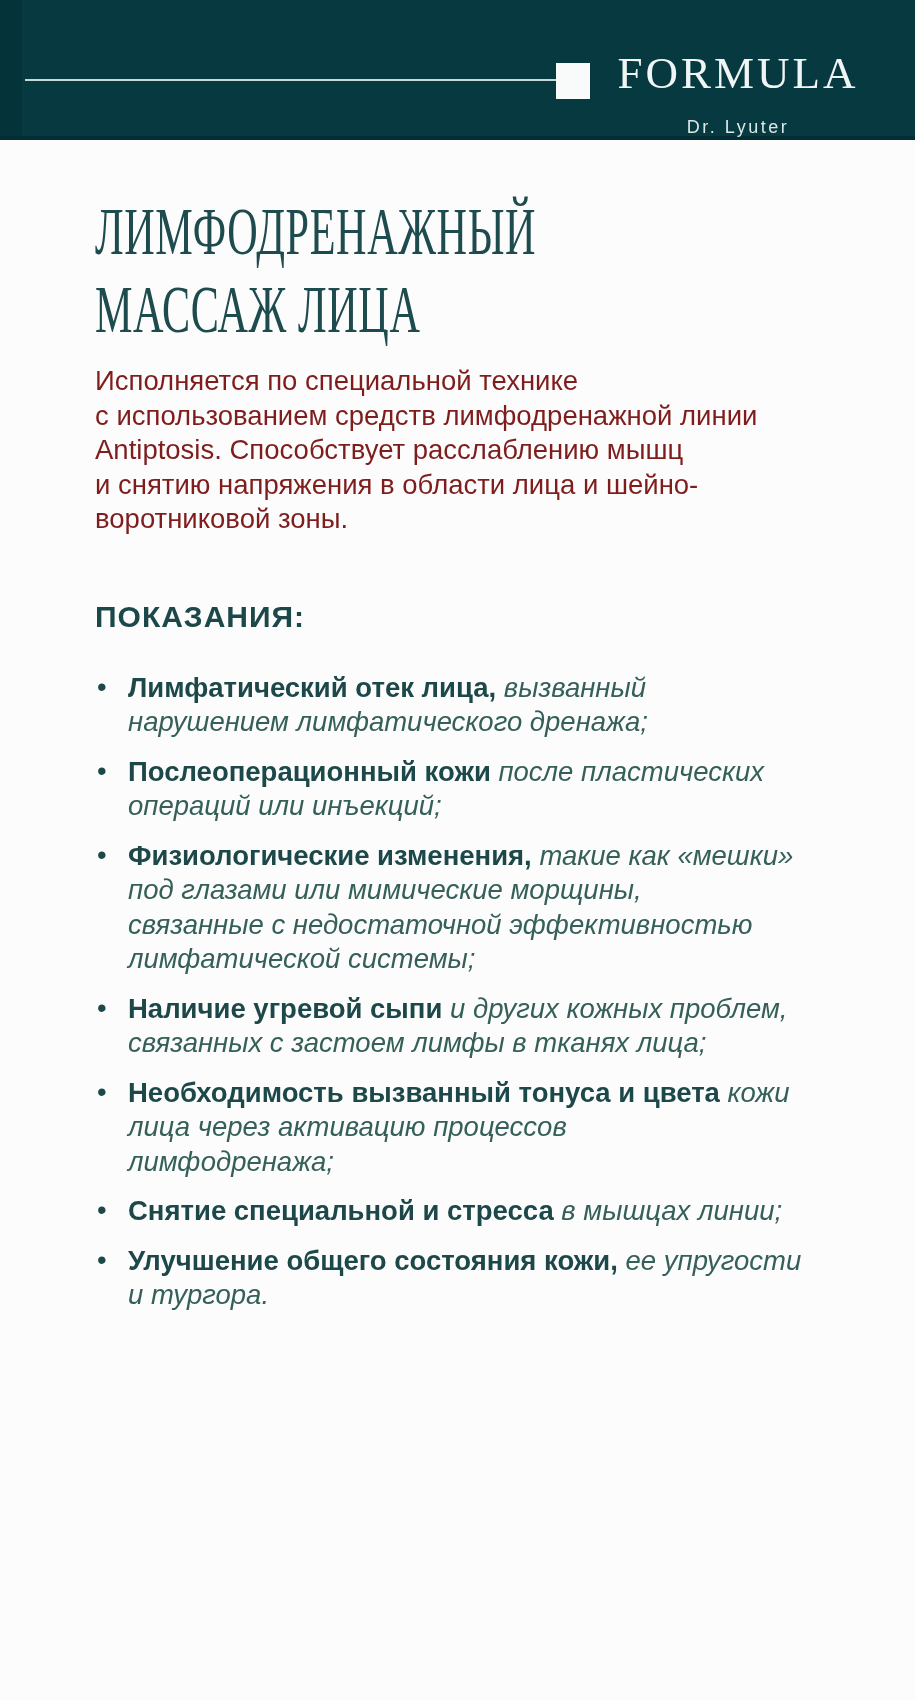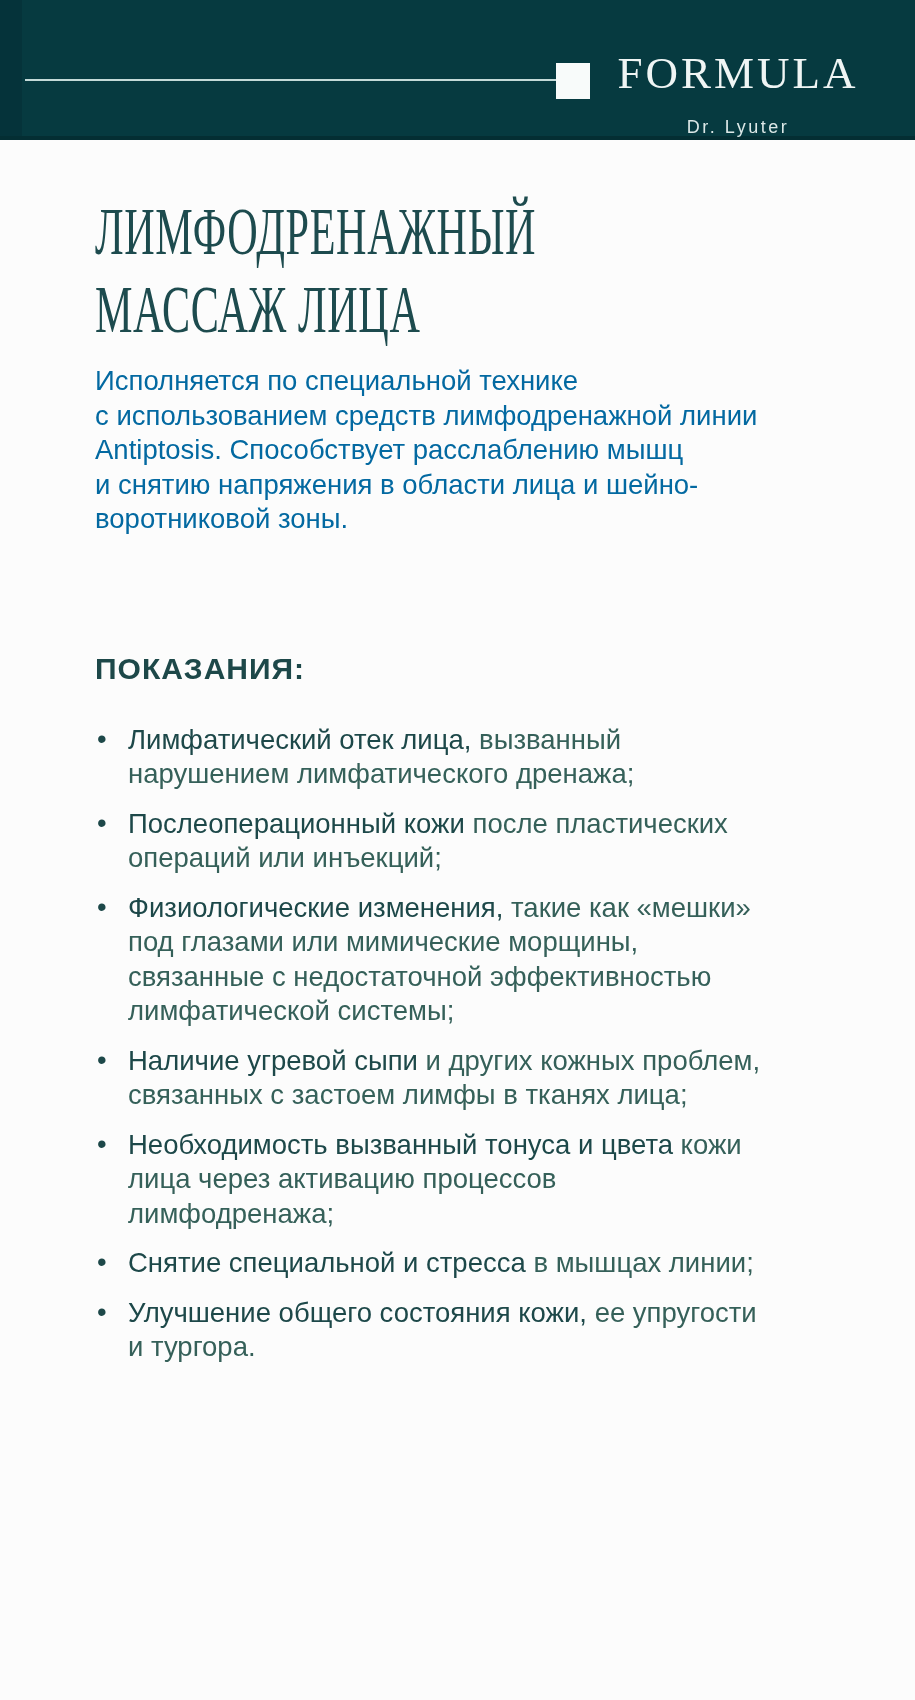--- a/index.html
+++ b/index.html
@@ -59,26 +59,26 @@
     letter-spacing:1px;
     color:#1d4b4e;
     white-space:pre-line;
     transform:scaleX(0.62);
     transform-origin:0 0;
     width:760px;
   }
   .intro {
     margin:16px 0 0 0;
     font-size:27.5px; line-height:34.5px;
-    color:#0369a1;
+    color:#7f1d1d;
     white-space:pre-line;
     width:780px;
   }
   .indications-heading {
-    margin:113px 0 0 0;
+    margin:61px 0 0 0;
     font-size:30px; line-height:38px;
     font-weight:700;
     letter-spacing:1px;
     color:#1d4849;
   }
   .indications-list {
     list-style:none;
     margin:35px 0 0 0; padding:0;
     width:780px;
   }
@@ -86,22 +86,22 @@
     position:relative;
     padding-left:33px;
     margin:0 0 15px 0;
     font-size:27.5px; line-height:34.5px;
     color:#356059;
   }
   .bullet-dot {
     position:absolute; left:2px; top:-1px;
     color:#1d4849;
   }
-  .indication-lead { font-weight:400; color:#1d4849; }
-  .indication-rest { white-space:pre-line; }
+  .indication-lead { font-weight:700; color:#1d4849; }
+  .indication-rest { white-space:pre-line;font-style:italic; }
 </style>
 </head>
 <body>
 
 <div class="card">
 
   <header class="header">
     <div class="header-rule"></div>
     <div class="logo-square"></div>
     <div class="brand-logo">

